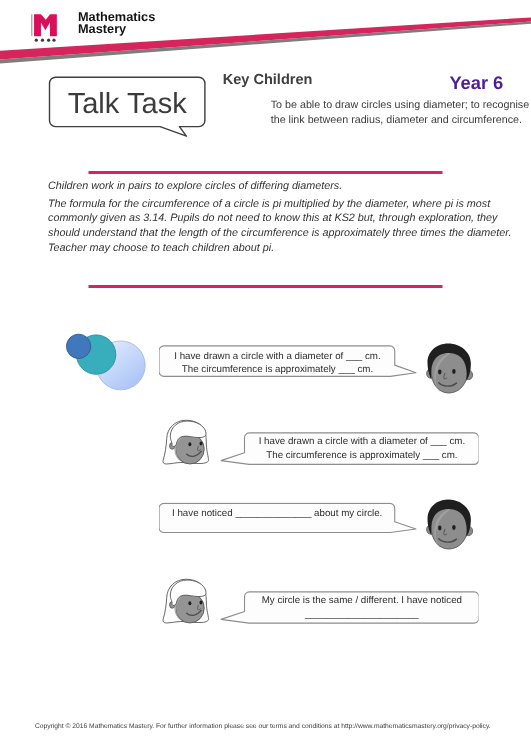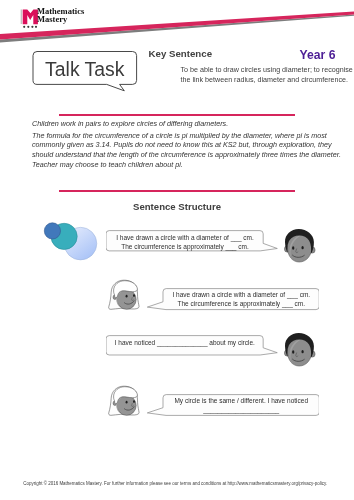--- a/index.html
+++ b/index.html
@@ -2,21 +2,21 @@
 <html><head>
 <meta charset="utf-8">
 <style>
   html,body{margin:0;padding:0;}
   body{width:354px;height:500px;background:#fff;font-family:"Liberation Sans",sans-serif;overflow:hidden;position:relative;}
   .page{position:absolute;left:0;top:0;width:354px;height:500px;}
   svg{display:block;}
   .abs{position:absolute;}
 
   .logo{left:16px;top:6px;}
-  .logo-name{position:absolute;left:37px;top:8.2px;font-family:Liberation Serif, serif;font-weight:bold;
+  .logo-name{position:absolute;left:52px;top:8.2px;font-family:Liberation Sans, sans-serif;font-weight:bold;
              font-size:8.5px;line-height:7.6px;color:#141414;}
   .band{left:0;top:10px;}
 
   .tt{left:31px;top:49px;}
   .tt-label{position:absolute;left:33px;top:53.4px;width:103.6px;height:32.9px;display:flex;align-items:center;justify-content:center;
             font-size:19.4px;color:#3b3b3b;font-weight:400;}
 
   .kl-title{left:148.5px;top:47.5px;font-size:9.7px;font-weight:bold;color:#404040;}
   .kl-year{left:299.6px;top:48px;font-size:12.2px;font-weight:bold;color:#4c1d95;}
   .kl-body{left:148.5px;top:66.2px;width:174px;font-size:7.15px;color:#3d3d3d;line-height:9.4px;margin-left:32px;}
@@ -58,29 +58,28 @@
   </div>
 
   <div class="abs tt">
     <svg width="112" height="46" viewBox="0 0 112 46">
       <path d="M6.0 2.5 H101.6 A4.0 4.0 0 0 1 105.6 6.5 V31.4 A4.0 4.0 0 0 1 101.6 35.4 H88.6
                L93.3 41.8 L75.7 35.4 H6.0 A4.0 4.0 0 0 1 2.0 31.4 V6.5 A4.0 4.0 0 0 1 6.0 2.5 Z" fill="#ffffff" stroke="#3f3f3f" stroke-width="0.95" stroke-linejoin="round"></path>
     </svg>
   </div>
   <div class="tt-label">Talk Task</div>
 
-  <div class="abs kl-title">Key Sentence</div>
+  <div class="abs kl-title">Key Children</div>
   <div class="abs kl-year">Year 6</div>
   <div class="abs kl-body">To be able to draw circles using diameter; to recognise the link between radius, diameter and circumference.</div>
 
   <div class="abs hr" style="top:114.1px"></div>
   <div class="abs para" style="top:118.5px">Children work in pairs to explore circles of differing diameters.</div>
   <div class="abs para" style="top:130.6px">The formula for the circumference of a circle is pi multiplied by the diameter, where pi is most commonly given as 3.14. Pupils do not need to know this at KS2 but, through exploration, they should understand that the length of the circumference is approximately three times the diameter. Teacher may choose to teach children about pi.</div>
   <div class="abs hr" style="top:190.4px"></div>
-  <div class="abs sect-title" style="top:200.8px">Sentence Structure</div>
 
   <div class="abs" style="left:42px;top:220px">
     <svg width="58" height="44" viewBox="0 0 58 44">
       <defs>
         <linearGradient id="lgblue" x1="0" y1="0" x2="0.75" y2="1">
           <stop offset="0%" stop-color="#e8eefd"></stop>
           <stop offset="100%" stop-color="#a9c3f7"></stop>
         </linearGradient>
       </defs>
       <circle cx="38.5" cy="23.6" r="16.3" fill="url(#lgblue)" stroke="#9db3d9" stroke-width="0.5"></circle>

